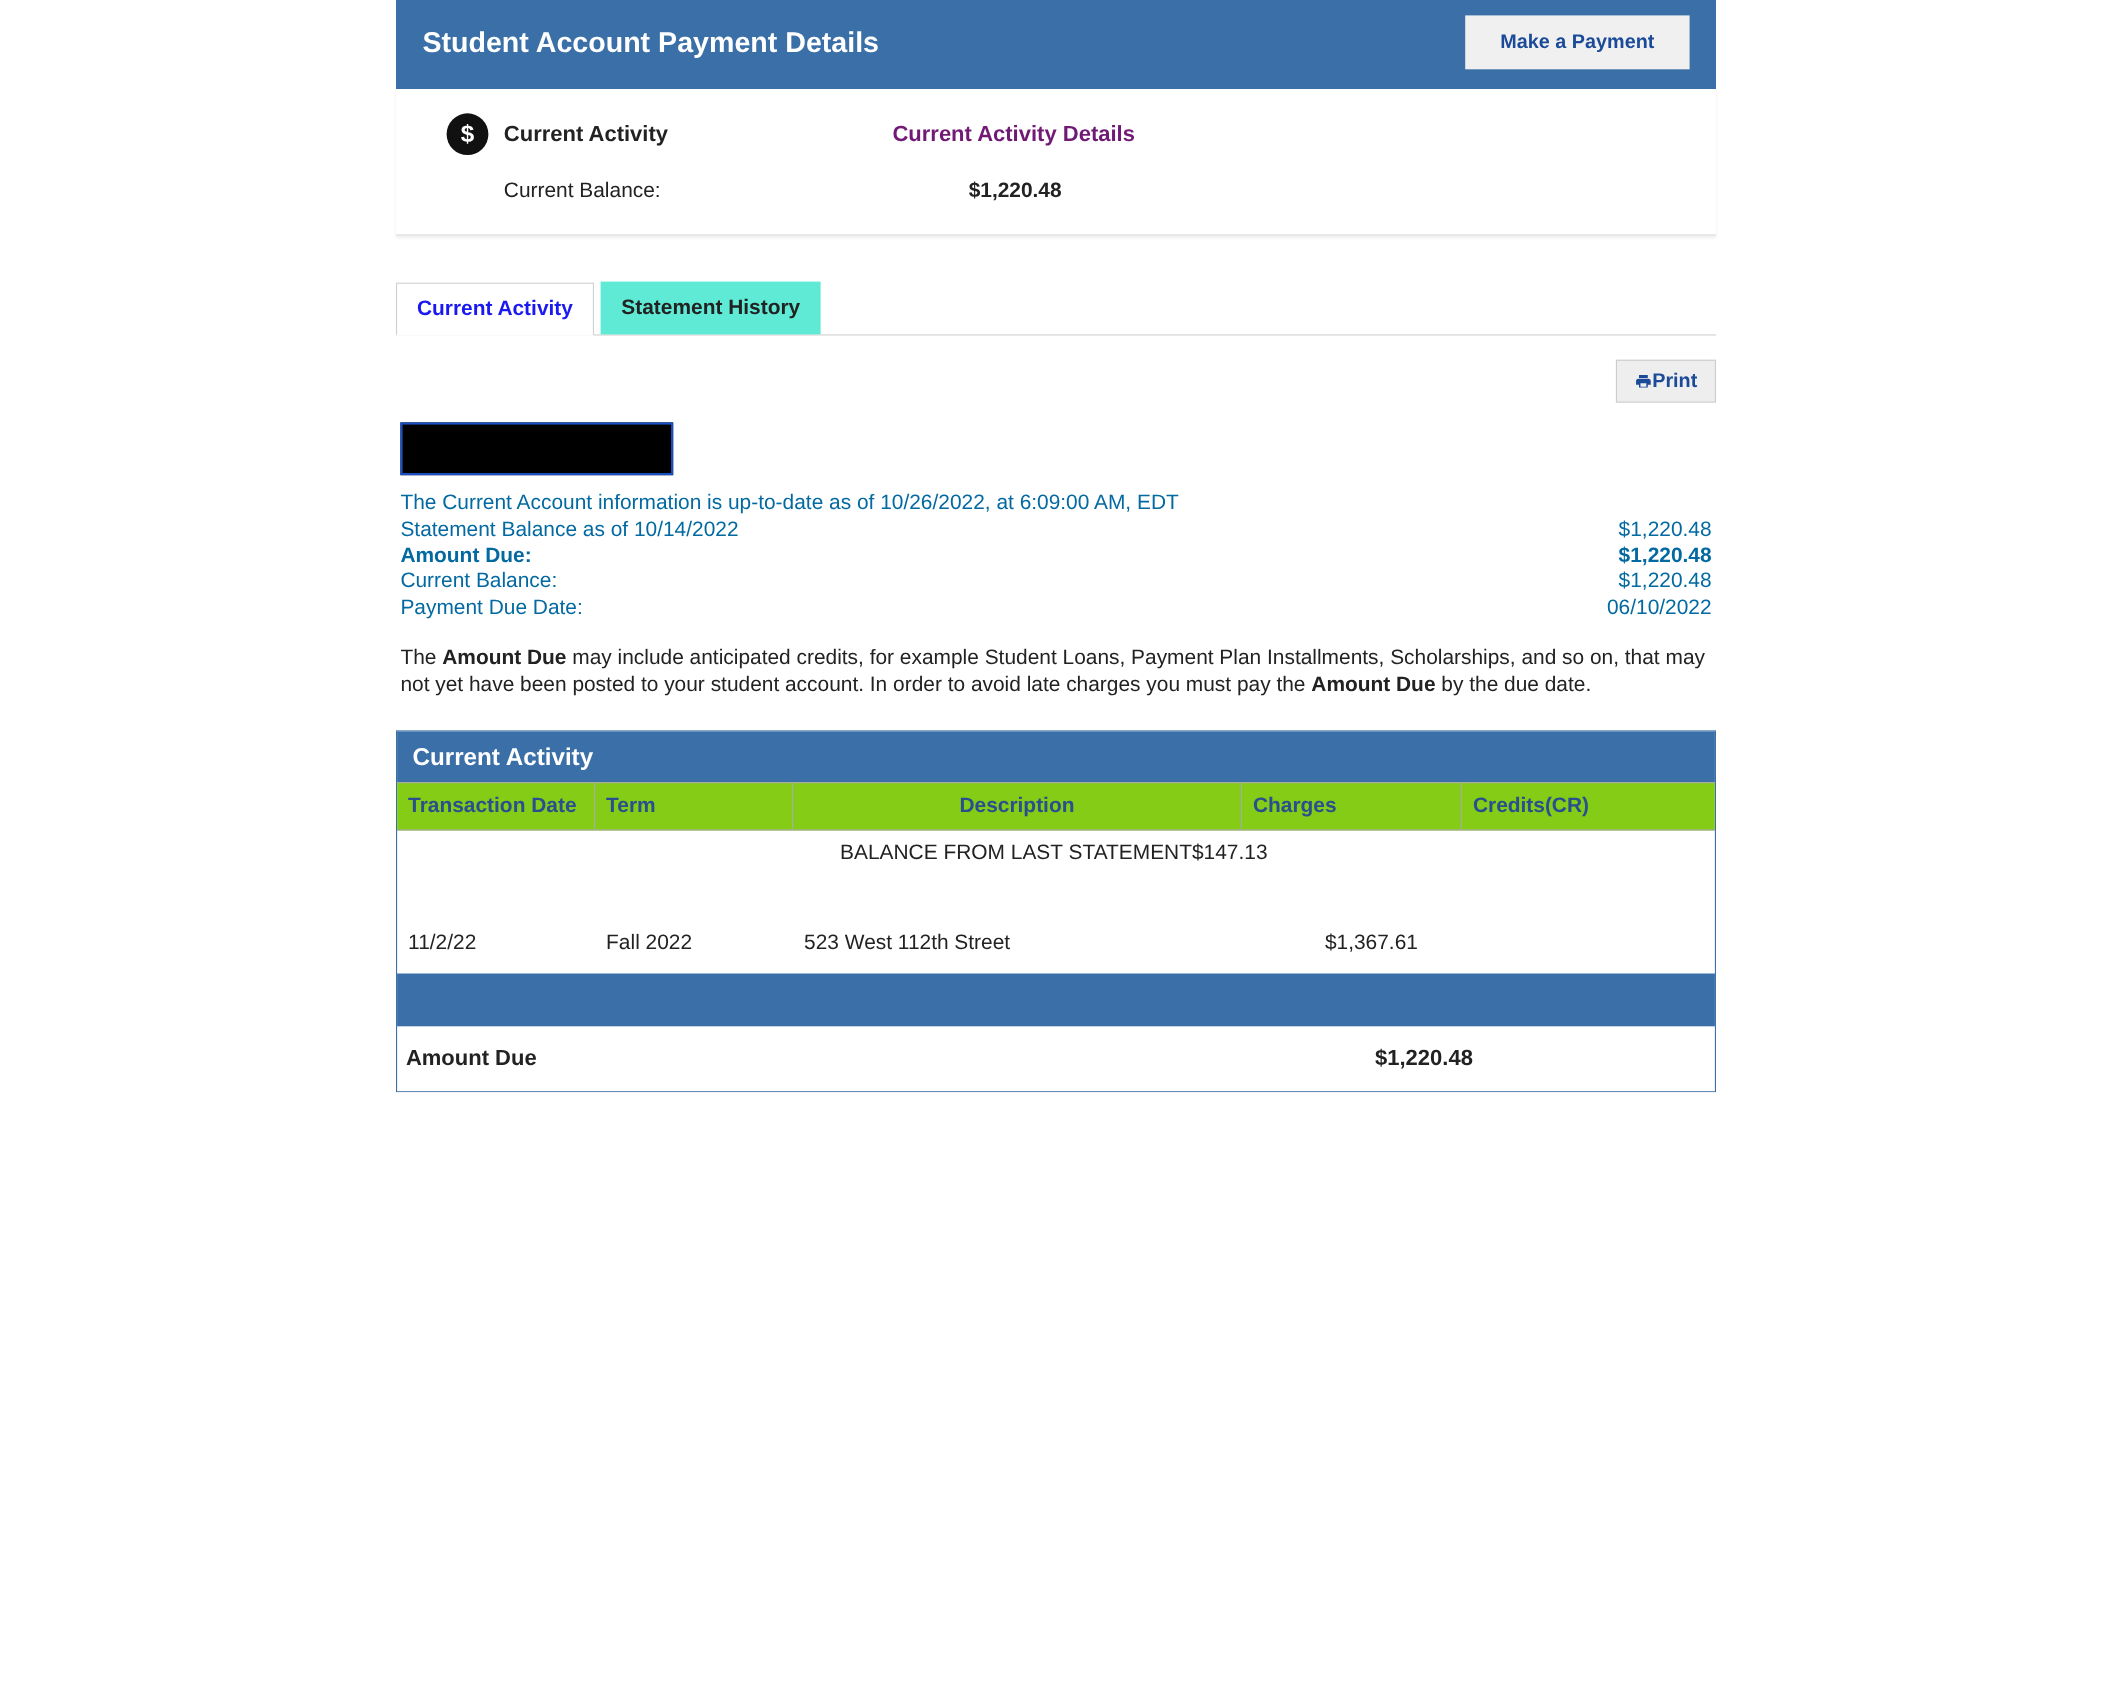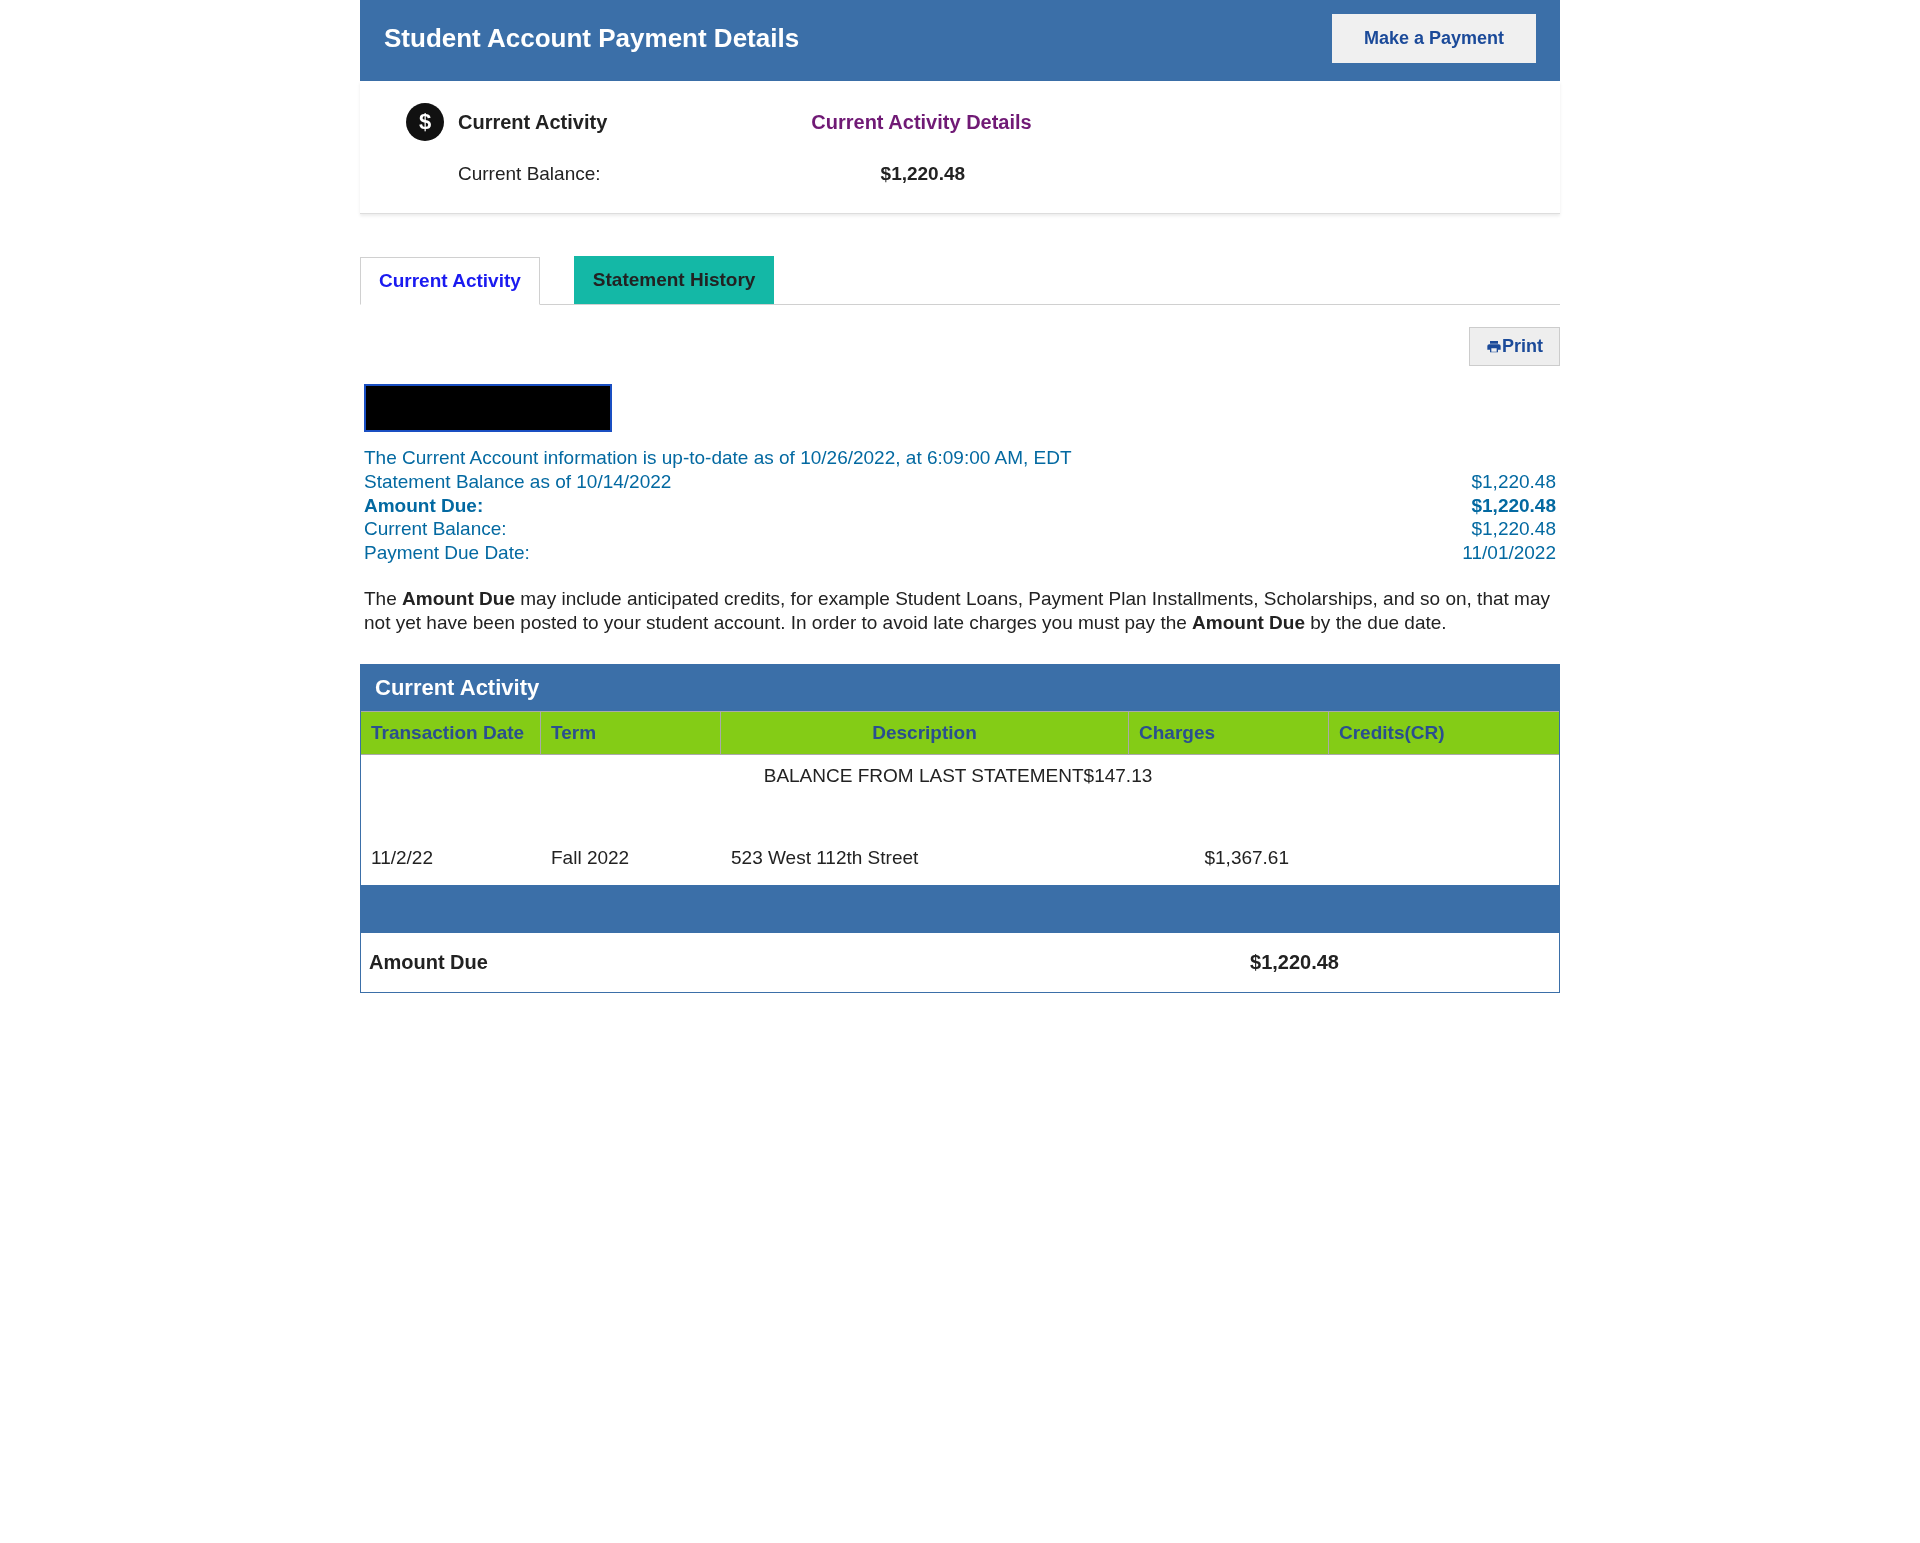--- a/index.html
+++ b/index.html
@@ -78,23 +78,22 @@
   }
   .tab.active {
     color: #1a1af0;
     background: #fff;
     border-color: #d0d0d0;
     border-bottom: 1px solid #fff;
     position: relative;
     top: 1px;
   }
   .tab.highlighted {
-    background: #14b8a6;
+    background: #5eead4;
     color: #222;
-    margin-left: 28px;
   }
 
   
   .print-row { display: flex; justify-content: flex-end; padding: 22px 0 14px 0; }
   .print-btn {
     background: #eee;
     border: 1px solid #ccc;
     color: #1b4a99;
     font-size: 18px;
     font-weight: bold;
@@ -233,21 +232,21 @@
     <div class="info-line bold">
       <span>Amount Due:</span>
       <span class="right">$1,220.48</span>
     </div>
     <div class="info-line">
       <span>Current Balance:</span>
       <span class="right">$1,220.48</span>
     </div>
     <div class="info-line">
       <span>Payment Due Date:</span>
-      <span class="right">11/01/2022</span>
+      <span class="right">06/10/2022</span>
     </div>
   </div>
 
   <p class="note">
     <span>The </span><b>Amount Due</b><span> may include anticipated credits, for example Student Loans, Payment Plan Installments, Scholarships, and so on, that may not yet have been posted to your student account. In order to avoid late charges you must pay the </span><b>Amount Due</b><span> by the due date.</span>
   </p>
 
   <div class="activity-table">
     <div class="act-title">Current Activity</div>
     <div class="act-head">

